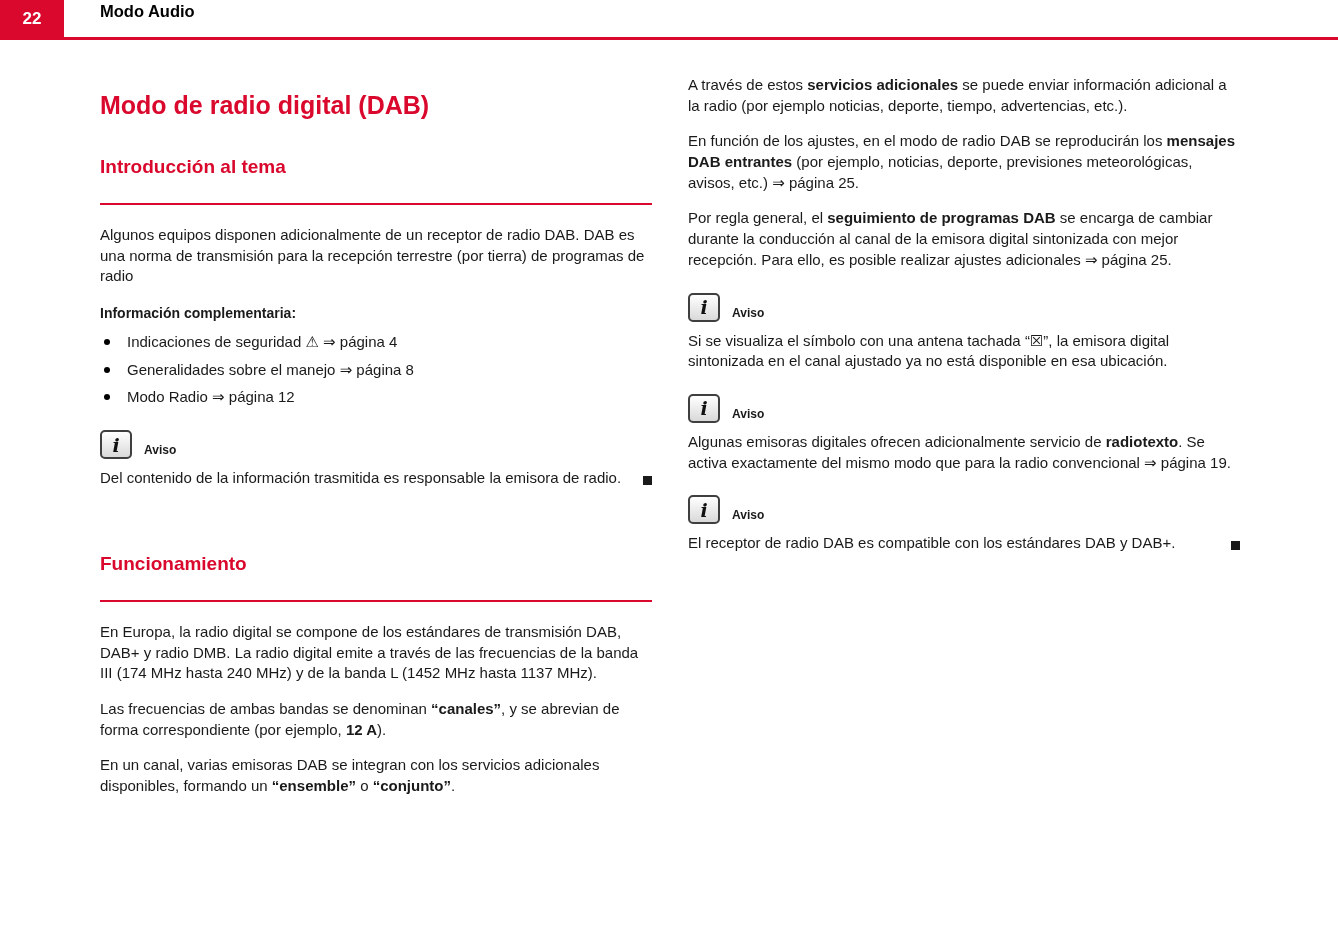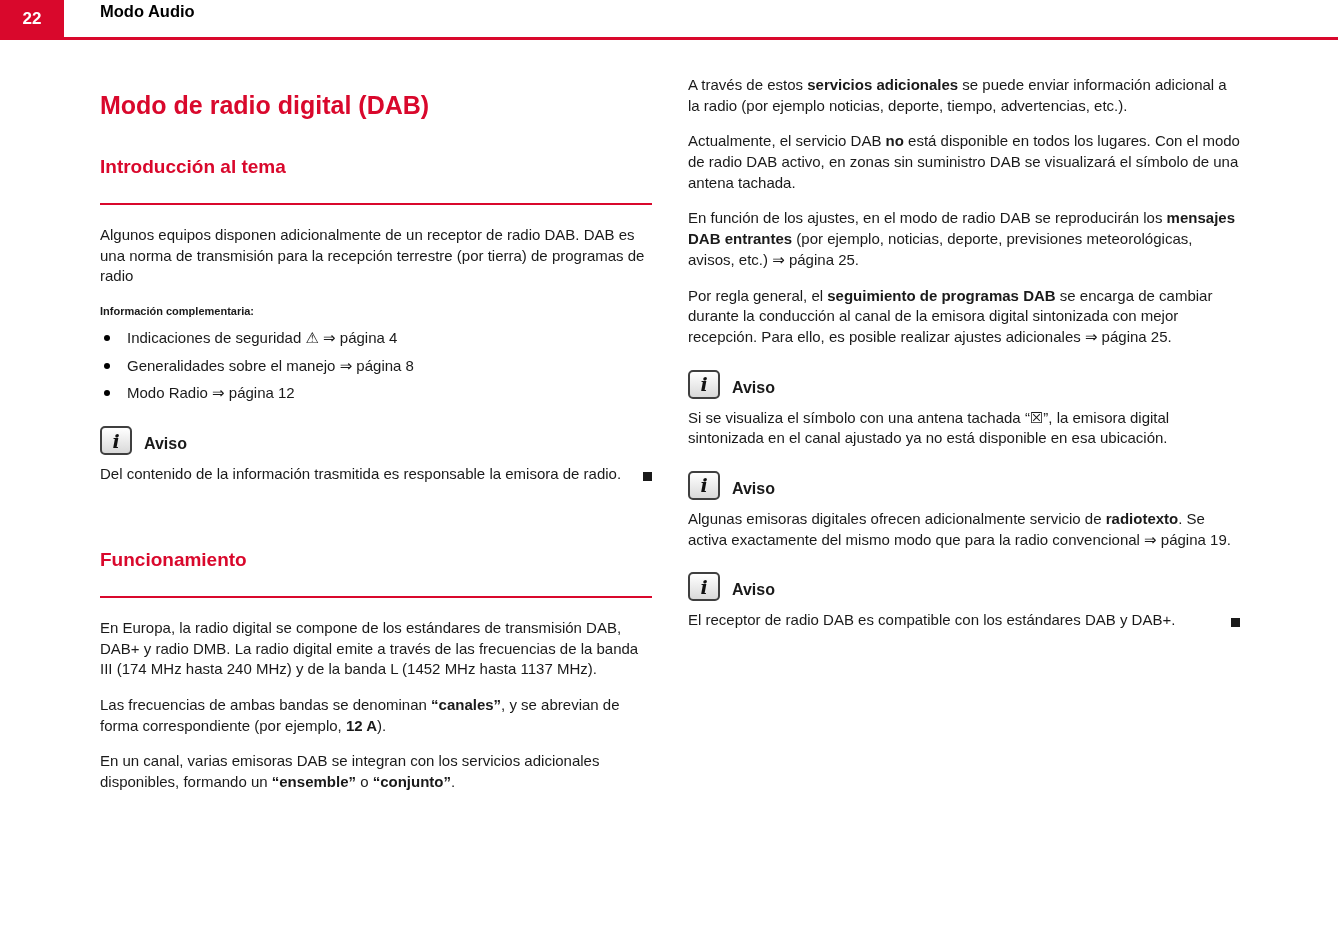--- a/index.html
+++ b/index.html
@@ -44,21 +44,21 @@
     font-size: 19px; font-weight: bold;
     border-bottom: 2px solid var(--accent);
     padding-bottom: 25px;
   }
   h2.spaced { margin-top: 64px; }
   p.body-p {
     margin: 0 0 15px 0;
     font-size: 15px; line-height: 1.38;
   }
   p.rel { position: relative; }
-  .info-label { font-weight: bold; font-size: 11px; margin: 18px 0 11px 0; }
+  .info-label { font-weight: bold; font-size: 14px; margin: 18px 0 11px 0; }
   
   ul.bullet-list { list-style: none; margin: 0 0 16px 0; padding: 0; }
   ul.bullet-list li {
     position: relative; padding-left: 27px;
     font-size: 15px; line-height: 1.38;
     margin-bottom: 7px;
   }
   .bullet-marker {
     position: absolute; left: 4px; top: 7px;
     width: 6px; height: 6px; border-radius: 50%;
@@ -69,21 +69,21 @@
   .note-head { display: flex; align-items: flex-end; gap: 12px; margin-bottom: 9px; }
   .note-icon {
     width: 32px; height: 29px;
     border: 2px solid #3f3f3f; border-radius: 5px;
     background: linear-gradient(#ffffff, #d9d9d9);
     display: flex; align-items: center; justify-content: center;
     font-family: "DejaVu Serif", serif;
     font-weight: bold; font-style: italic;
     font-size: 19px; color: #111;
   }
-  .note-label { font-weight: bold; font-size: 16px; padding-bottom: 2px; }
+  .note-label { font-weight: bold; font-size: 12px; padding-bottom: 2px; }
   
   .end-square {
     position: absolute; right: 0; bottom: 4px;
     width: 9px; height: 9px; background: #1a1a1a;
   }
 </style>
 </head>
 <body>
 
 <div class="header">
@@ -130,21 +130,20 @@
 
     <h2 class="section-heading spaced">Funcionamiento</h2>
 
     <p class="body-p"><span>En Europa, la radio digital se compone de los estándares de transmisión DAB, DAB+ y radio DMB. La radio digital emite a través de las frecuencias de la banda III (174 MHz hasta 240 MHz) y de la banda L (1452 MHz hasta 1137 MHz).</span></p>
     <p class="body-p"><span>Las frecuencias de ambas bandas se denominan </span><strong>“canales”</strong><span>, y se abrevian de forma correspondiente (por ejemplo, </span><strong>12 A</strong><span>).</span></p>
     <p class="body-p"><span>En un canal, varias emisoras DAB se integran con los servicios adicionales disponibles, formando un </span><strong>“ensemble”</strong><span> o </span><strong>“conjunto”</strong><span>.</span></p>
   </div>
 
   <div class="col">
     <p class="body-p"><span>A través de estos </span><strong>servicios adicionales</strong><span> se puede enviar información adicional a la radio (por ejemplo noticias, deporte, tiempo, advertencias, etc.).</span></p>
-    <p class="body-p"><span>Actualmente, el servicio DAB </span><strong>no</strong><span> está disponible en todos los lugares. Con el modo de radio DAB activo, en zonas sin suministro DAB se visualizará el símbolo de una antena tachada.</span></p>
     <p class="body-p"><span>En función de los ajustes, en el modo de radio DAB se reproducirán los </span><strong>mensajes DAB entrantes</strong><span> (por ejemplo, noticias, deporte, previsiones meteorológicas, avisos, etc.) ⇒ página 25.</span></p>
     <p class="body-p"><span>Por regla general, el </span><strong>seguimiento de programas DAB</strong><span> se encarga de cambiar durante la conducción al canal de la emisora digital sintonizada con mejor recepción. Para ello, es posible realizar ajustes adicionales ⇒ página 25.</span></p>
 
     <div class="note">
       <div class="note-head">
         <span class="note-icon">i</span>
         <span class="note-label">Aviso</span>
       </div>
       <p class="body-p"><span>Si se visualiza el símbolo con una antena tachada “☒”, la emisora digital sintonizada en el canal ajustado ya no está disponible en esa ubicación.</span></p>
     </div>

